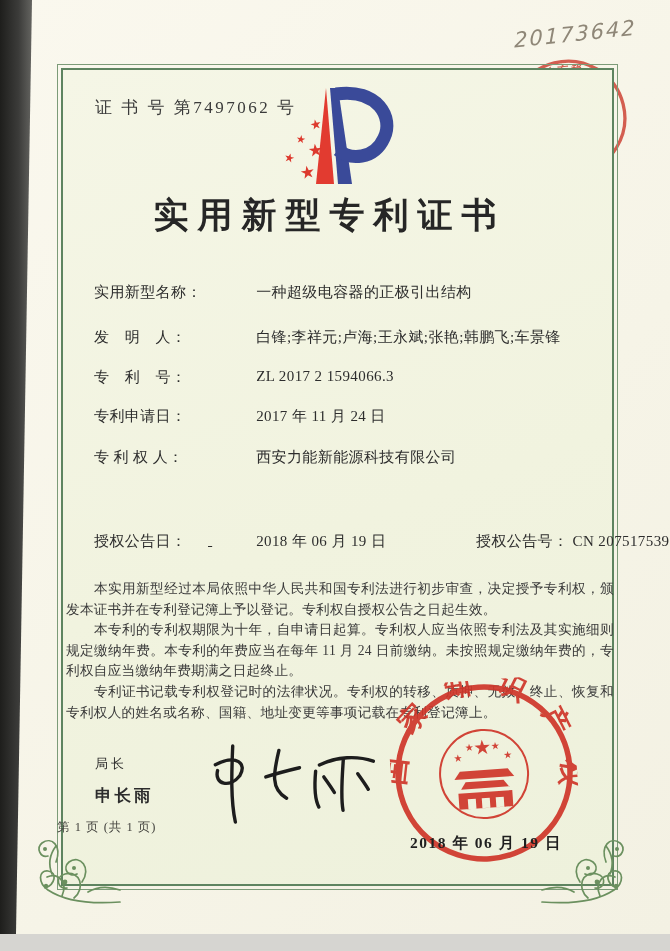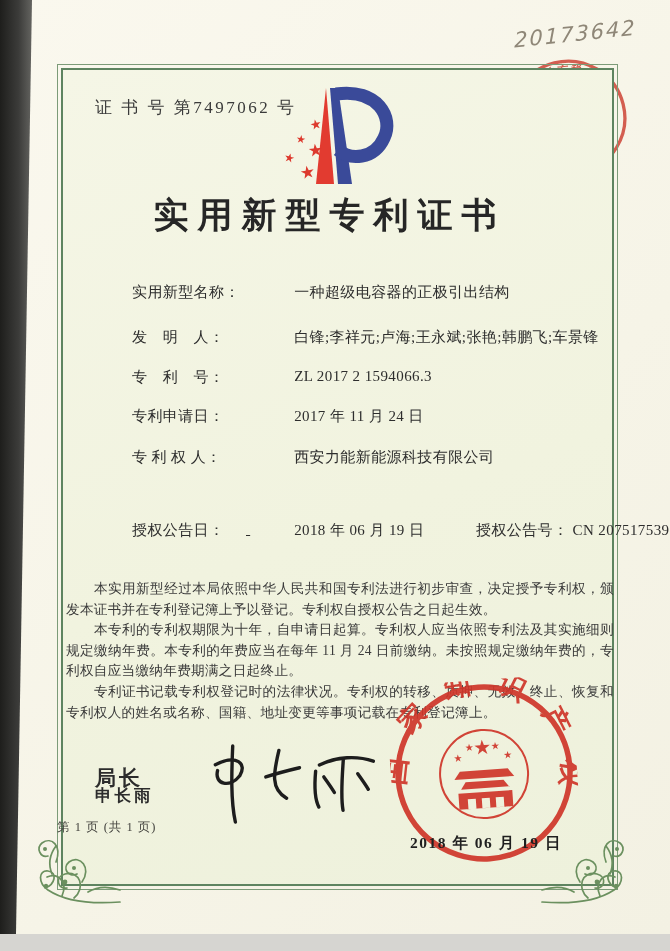--- a/index.html
+++ b/index.html
@@ -22,32 +22,32 @@
 
   .cert-no { position:absolute; left:81px; top:96px; font-size:17px; color:#3a3a3a;
     letter-spacing:2.5px; }
   .logo { position:absolute; left:252px; top:84px; width:136px; height:106px; }
   .logo-star { position:absolute; color:#dd3a2e; line-height:1; }
 
   .title { position:absolute; left:35px; top:192px; width:561px; text-align:center;
     font-size:35px; font-weight:700; letter-spacing:9px; color:#262626; }
 
   .row { position:absolute; left:80px; font-size:15px; color:#2d2d2d; letter-spacing:0.4px; }
-  .lbl { display:inline-block; width:114px; vertical-align:top;margin-left:38px; }
+  .lbl { display:inline-block; width:114px; vertical-align:top; }
   .val { display:inline-block; vertical-align:top;margin-left:44px; }
   .val-wrap { width:404px; line-height:22px; }
   .row-grant2 { position:absolute; left:382px; top:0; white-space:nowrap; }
   .lbl2 { display:inline-block; }
 
   .paras { position:absolute; left:52px; top:555px; width:548px; color:#3a3a3a;margin-top:24px; }
   .paras p { font-size:13.6px; line-height:20.6px; text-indent:2.05em;
     letter-spacing:0.3px; text-align:justify; }
 
-  .signer-title { position:absolute; left:81px; top:755px; font-size:21px;
-    letter-spacing:3px; color:#2c2c2c; font-weight:700;margin-top:9px; }
+  .signer-title { position:absolute; left:81px; top:755px; font-size:13px;
+    letter-spacing:3px; color:#2c2c2c; font-weight:400; }
   .signer-name  { position:absolute; left:81px; top:785px; font-size:16.5px;
     letter-spacing:3px; color:#2c2c2c; font-weight:600; }
   .signature { position:absolute; left:178px; top:732px; width:200px; height:100px; }
 
   .seal { position:absolute; left:377px; top:680px; width:186px; height:186px;
     opacity:0.92; transform:rotate(-4deg); }
   .seal-date { position:absolute; left:396px; top:833px; font-size:15.5px;
     color:#1f1f1f; letter-spacing:1.5px; font-weight:600; }
 
   .footer { position:absolute; left:43px; top:819px; width:561px; text-align:left;
@@ -154,21 +154,21 @@
       <span class="val">ZL 2017 2 1594066.3</span>
     </div>
     <div class="row" style="top:407px;">
       <span class="lbl">专利申请日：</span>
       <span class="val">2017 年 11 月 24 日</span>
     </div>
     <div class="row" style="top:448px;">
       <span class="lbl">专 利 权 人：</span>
       <span class="val">西安力能新能源科技有限公司</span>
     </div>
-    <div class="row" style="top:521px;text-decoration:underline;">
+    <div class="row" style="top:532px;text-decoration:underline;">
       <span class="lbl">授权公告日：</span>
       <span class="val">2018 年 06 月 19 日</span>
       <span class="row-grant2">
         <span class="lbl2">授权公告号：</span>
         <span>CN 207517539 U</span>
       </span>
     </div>
 
     <div class="paras">
       <p>本实用新型经过本局依照中华人民共和国专利法进行初步审查，决定授予专利权，颁发本证书并在专利登记簿上予以登记。专利权自授权公告之日起生效。</p>

